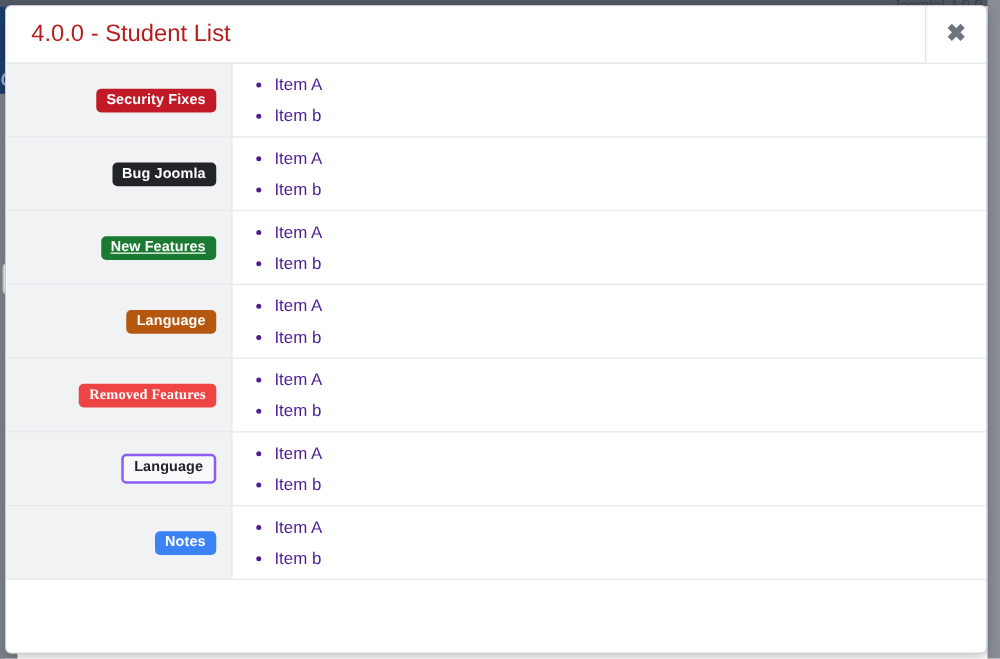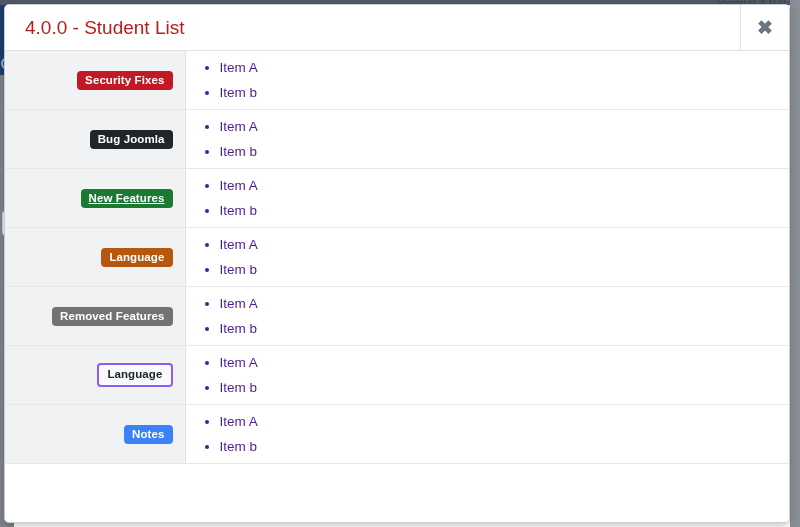--- a/index.html
+++ b/index.html
@@ -260,21 +260,21 @@
           <tr>
             <td class="cl-label-cell"><span class="badge" style="background: rgb(181, 87, 15);">Language</span></td>
             <td class="cl-items-cell">
               <ul class="item-list">
                 <li>Item A</li>
                 <li>Item b</li>
               </ul>
             </td>
           </tr>
           <tr>
-            <td class="cl-label-cell"><span class="badge" style="background: #737373;">Removed Features</span></td>
+            <td class="cl-label-cell"><span class="badge" style="background: #ef4444; font-family: Liberation Serif, serif;">Removed Features</span></td>
             <td class="cl-items-cell">
               <ul class="item-list">
                 <li>Item A</li>
                 <li>Item b</li>
               </ul>
             </td>
           </tr>
           <tr>
             <td class="cl-label-cell"><span class="badge light">Language</span></td>
             <td class="cl-items-cell">

